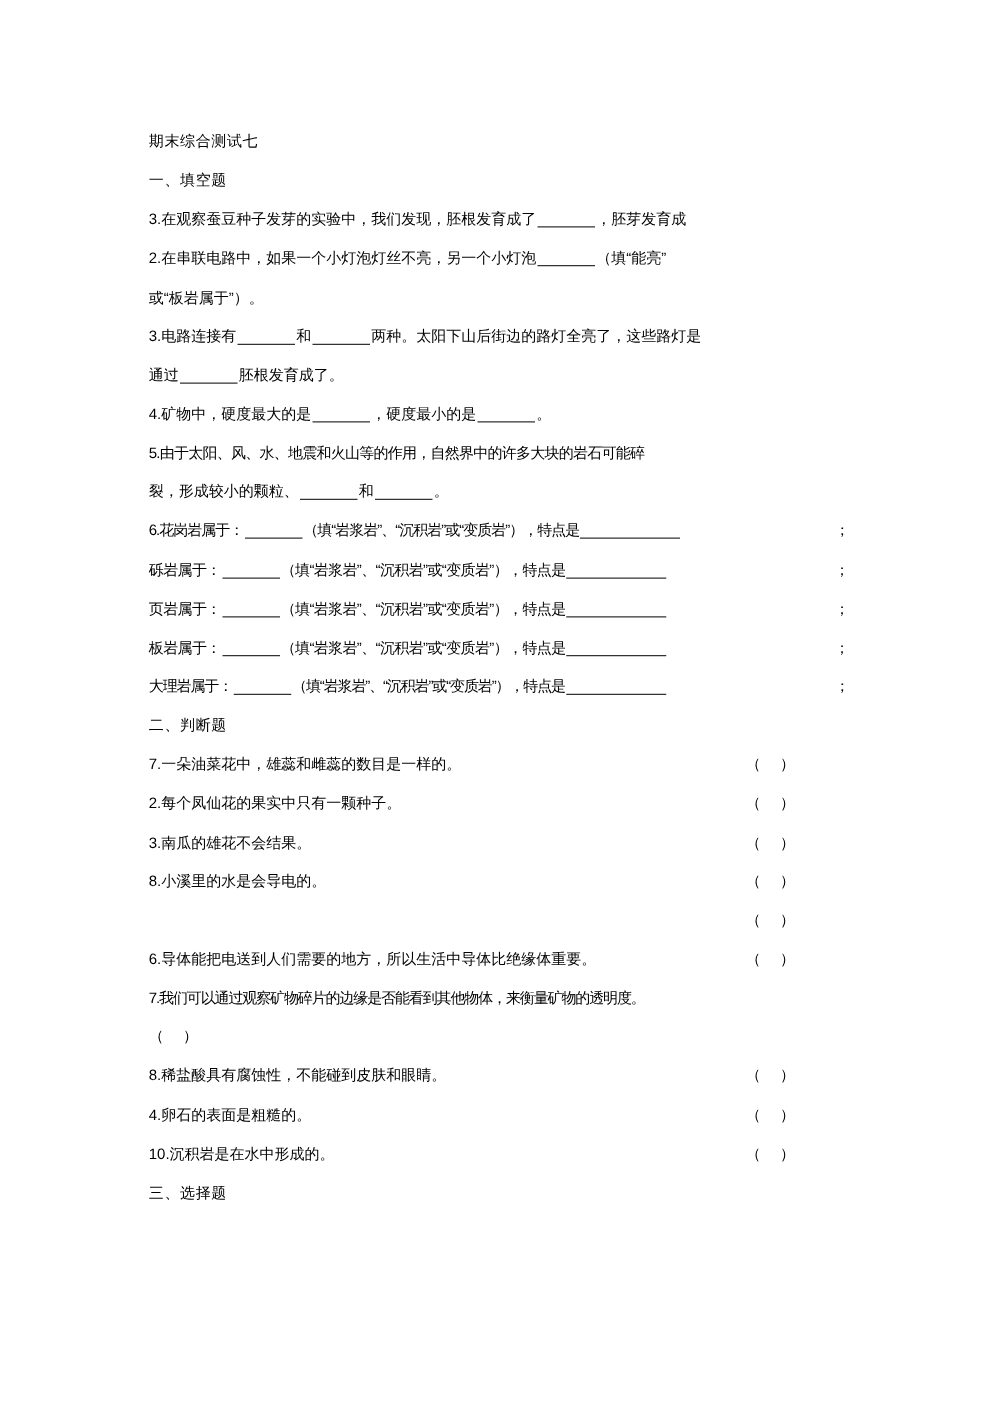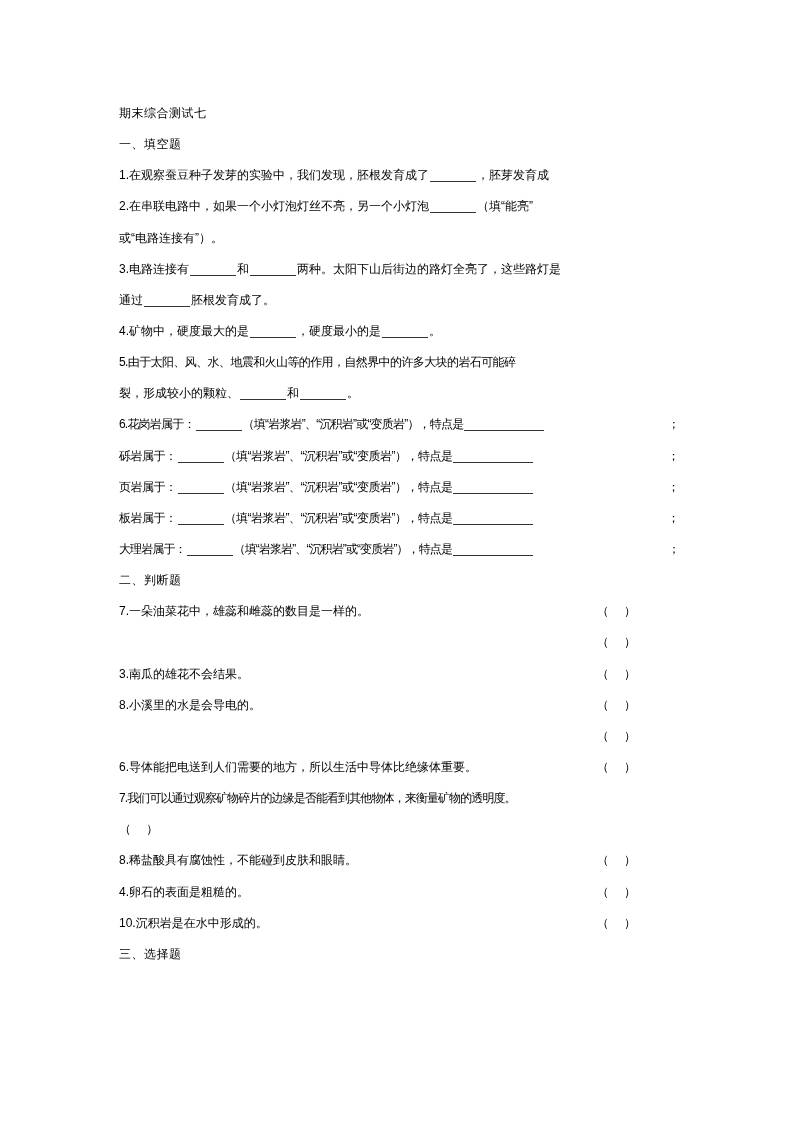--- a/index.html
+++ b/index.html
@@ -19,28 +19,28 @@
   .heading { letter-spacing: 0.5px; }
 </style>
 </head>
 <body>
 
 <div class="page">
   <div class="line heading">期末综合测试七</div>
   <div class="line heading">一、填空题</div>
 
   <div class="line">
-    <span>1.在观察蚕豆种子发芽的实验中，我们发现，胚根发育成了</span><span class="blank b6"></span><span>，胚芽发育成</span>
+    <span>3.在观察蚕豆种子发芽的实验中，我们发现，胚根发育成了</span><span class="blank b6"></span><span>，胚芽发育成</span>
   </div>
 
   <div class="line">
     <span>2.在串联电路中，如果一个小灯泡灯丝不亮，另一个小灯泡</span><span class="blank b6"></span><span>（填“能亮”</span>
   </div>
   <div class="line">
-    <span>或“电路连接有”）。</span>
+    <span>或“板岩属于”）。</span>
   </div>
 
   <div class="line">
     <span>3.电路连接有</span><span class="blank b6"></span><span>和</span><span class="blank b6"></span><span>两种。太阳下山后街边的路灯全亮了，这些路灯是</span>
   </div>
   <div class="line">
     <span>通过</span><span class="blank b6"></span><span>胚根发育成了。</span>
   </div>
 
   <div class="line">
@@ -69,21 +69,21 @@
   <div class="line" style="letter-spacing:-0.9px">
     <span>大理岩属于：</span><span class="blank b6"></span><span>（填“岩浆岩”、“沉积岩”或“变质岩”），特点是</span><span class="blank b10"></span><span class="endsemi">；</span>
   </div>
 
   <div class="line heading">二、判断题</div>
 
   <div class="line">
     <span>7.一朵油菜花中，雄蕊和雌蕊的数目是一样的。</span><span class="paren">（ ）</span>
   </div>
   <div class="line">
-    <span class="paren">（ ）</span>
+    <span>2.每个凤仙花的果实中只有一颗种子。</span><span class="paren">（ ）</span>
   </div>
   <div class="line">
     <span>3.南瓜的雄花不会结果。</span><span class="paren">（ ）</span>
   </div>
   <div class="line">
     <span>8.小溪里的水是会导电的。</span><span class="paren">（ ）</span>
   </div>
   <div class="line">
     <span class="paren">（ ）</span>
   </div>

